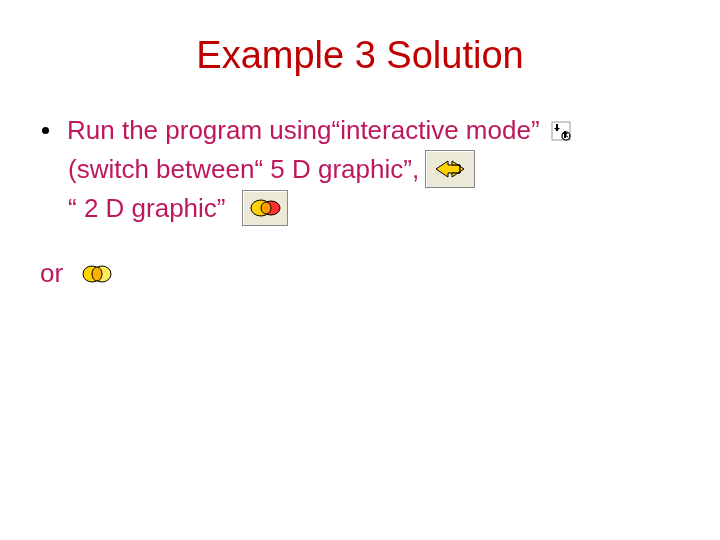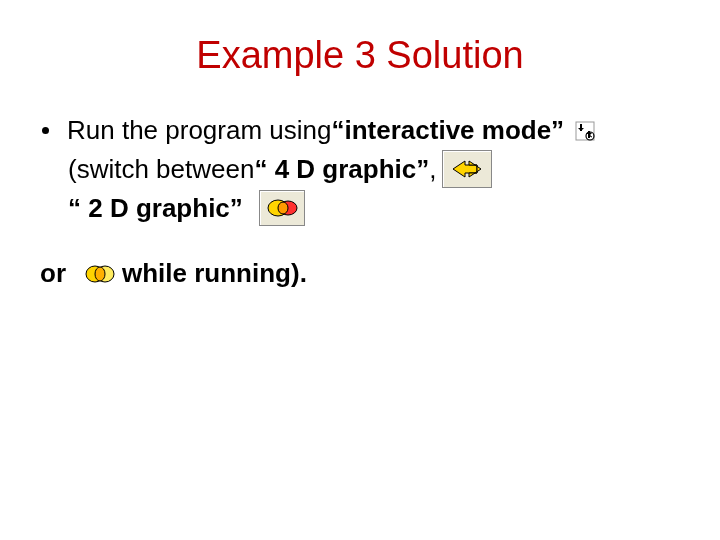--- a/index.html
+++ b/index.html
@@ -21,21 +21,21 @@
   .title {
     text-align: center;
     font-size: 38px;
     color: #c00000;
     margin: 10px 0 36px 0;
     font-weight: normal;
   }
   .body {
     font-size: 26px;
     line-height: 1.35;
-    color: #000000;
+    color: #be185d;
   }
   .bullet-row {
     display: flex;
     align-items: center;
     margin-bottom: 30px;
   }
   .bullet-dot {
     width: 7px;
     height: 7px;
     border-radius: 50%;
@@ -60,21 +60,21 @@
   }
   .icon-box.bordered {
     border: 1px solid #888;
     background: #ece9d8;
     box-shadow: inset 1px 1px 0 #fff;
   }
   .ib-sm { width: 30px; height: 28px; }
   .ib-md { width: 48px; height: 36px; }
   .ib-lg { width: 44px; height: 34px; }
   .ib-pt { width: 40px; height: 30px; }
-  b { font-weight: bold; }
+  b { font-weight: normal; }
 </style>
 </head>
 <body>
 
 <div class="slide">
 
   <h1 class="title">Example 3 Solution</h1>
 
   <div class="body">
 
@@ -92,21 +92,21 @@
           <circle cx="15" cy="15" r="4" fill="none" stroke="#000" stroke-width="1.2"></circle>
           <line x1="15" y1="15" x2="15" y2="12" stroke="#000"></line>
           <line x1="15" y1="15" x2="17" y2="16" stroke="#000"></line>
         </svg>
       </span>
     </div>
 
     <div class="group2">
       <div class="line">
         <span>(switch between </span>
-        <b>“ 4 D graphic”</b>
+        <b>“ 5 D graphic”</b>
         <span> , </span>
         <span class="icon-box bordered ib-md">
           <svg width="40" height="28" viewBox="0 0 40 28">
             <polygon points="6,14 18,6 18,10 30,10 30,18 18,18 18,22" fill="#ffd400" stroke="#000" stroke-width="1"></polygon>
             <polygon points="34,14 22,22 22,18 30,18 30,10 22,10 22,6" fill="#ffd400" stroke="#000" stroke-width="1"></polygon>
           </svg>
         </span>
       </div>
       <div class="line">
         <b> “ 2 D graphic”</b>
@@ -124,17 +124,16 @@
     <div class="line group3">
       <b>or </b>
       <span style="width:8px"></span>
       <span class="icon-box ib-pt">
         <svg width="34" height="24" viewBox="0 0 34 24">
           <ellipse cx="12" cy="12" rx="9" ry="8" fill="#ffd400" stroke="#000"></ellipse>
           <ellipse cx="22" cy="12" rx="9" ry="8" fill="#ffec60" stroke="#000"></ellipse>
           <ellipse cx="17" cy="12" rx="5" ry="7" fill="#ffb000" stroke="#000"></ellipse>
         </svg>
       </span>
-      <b>  while running).</b>
     </div>
 
   </div>
 </div>
 
 </body></html>

